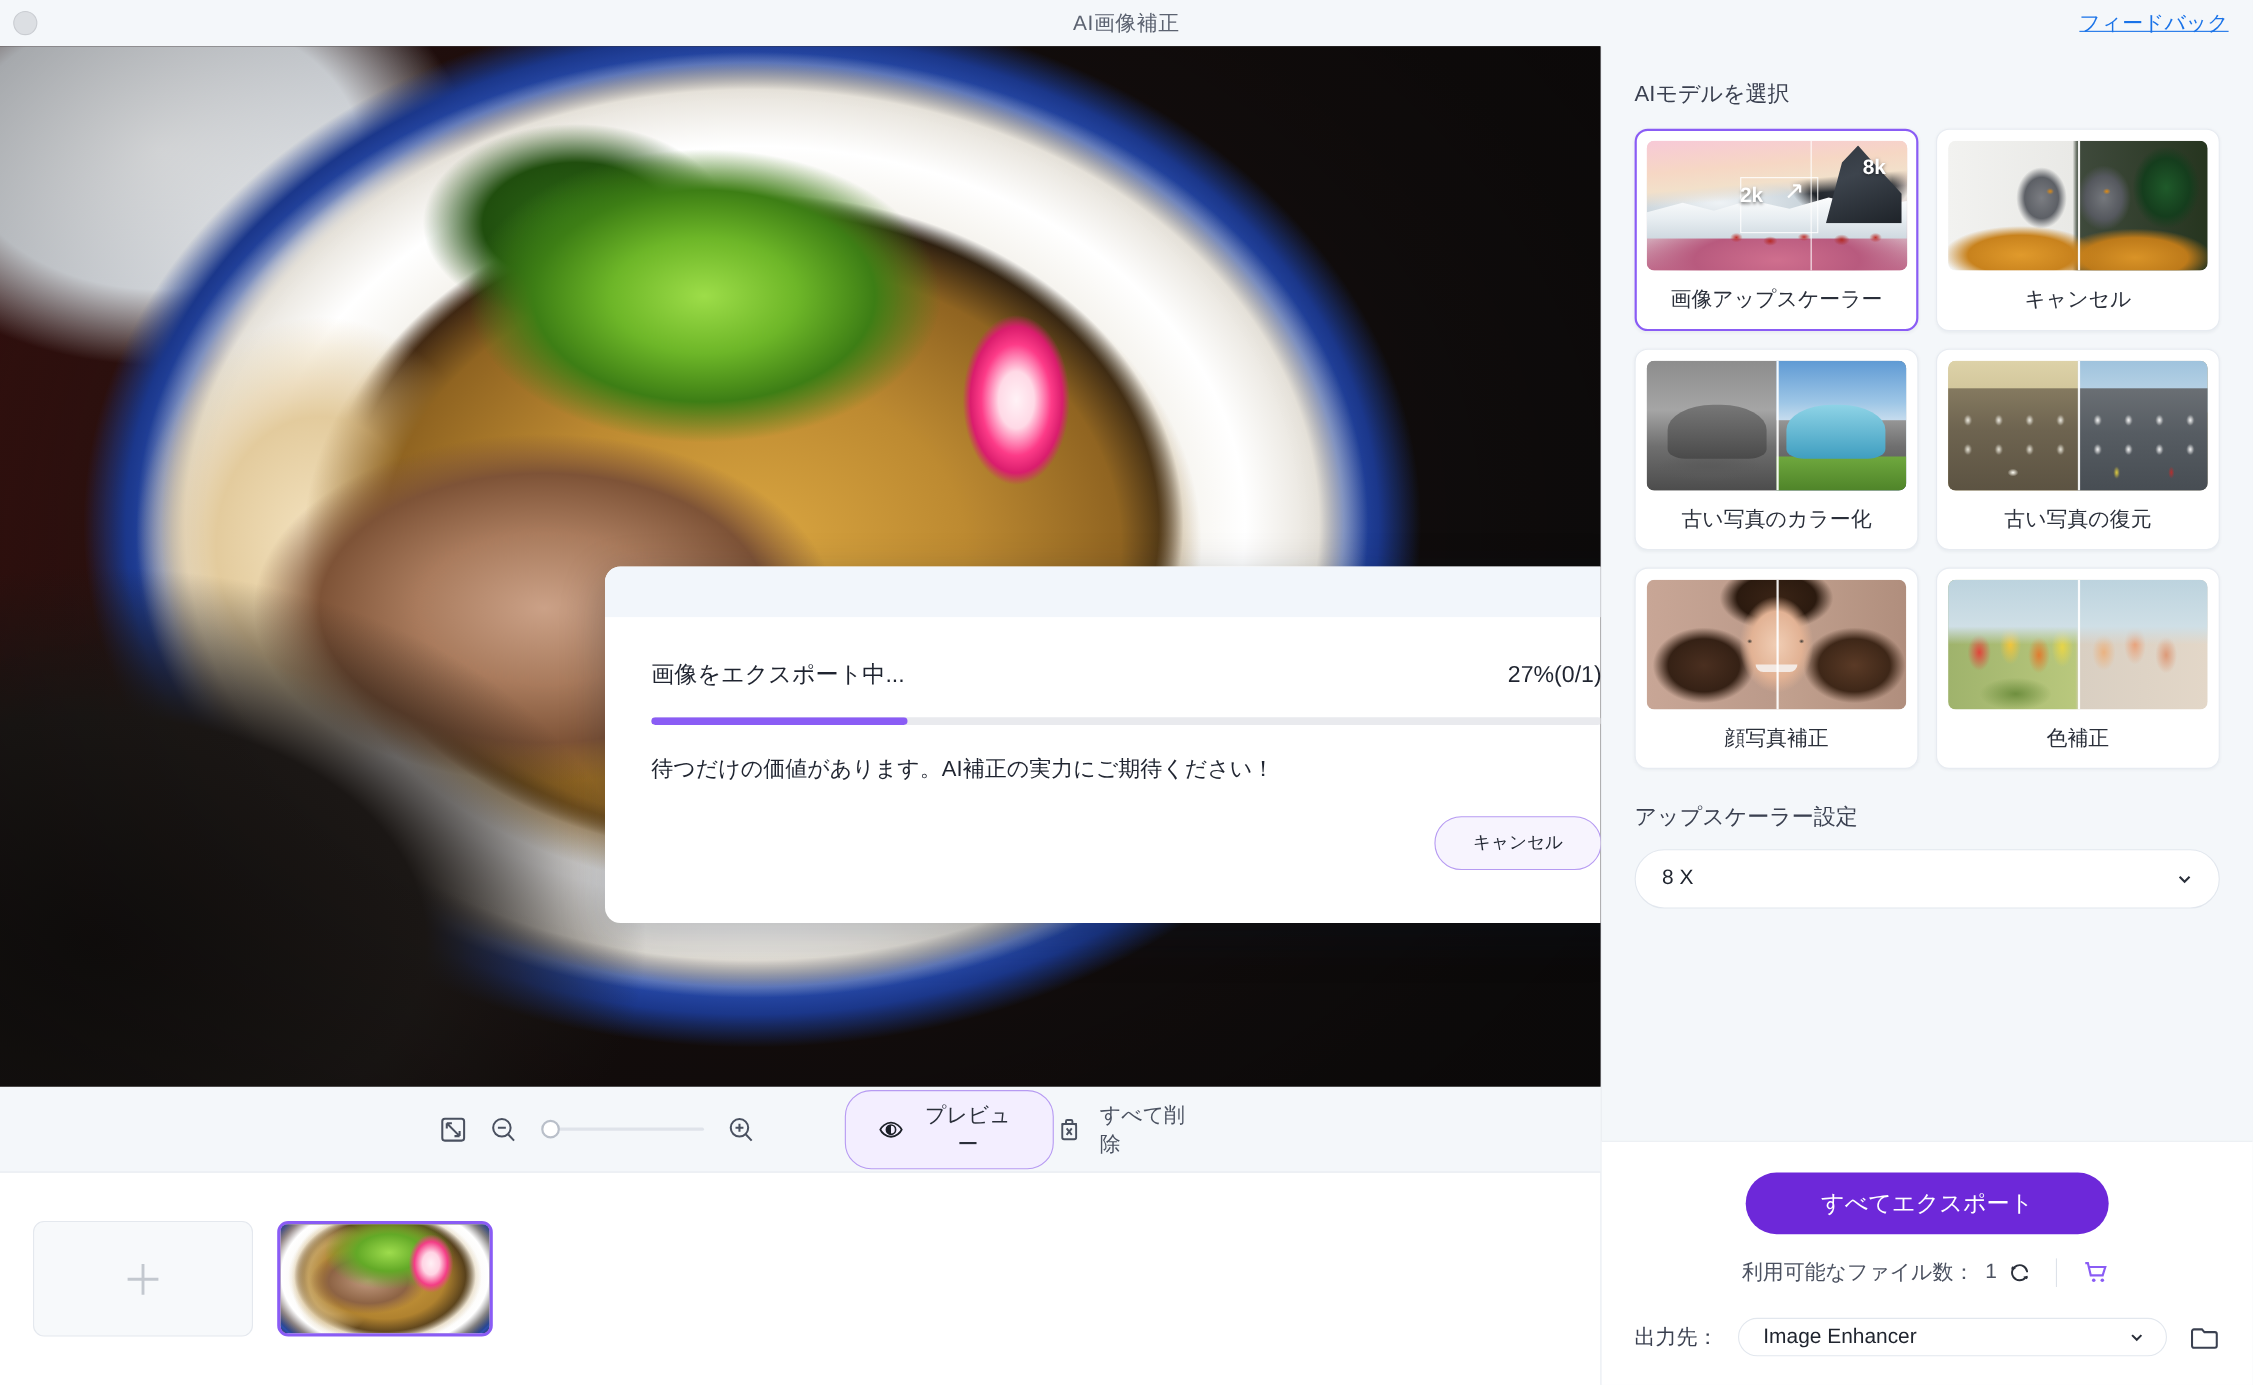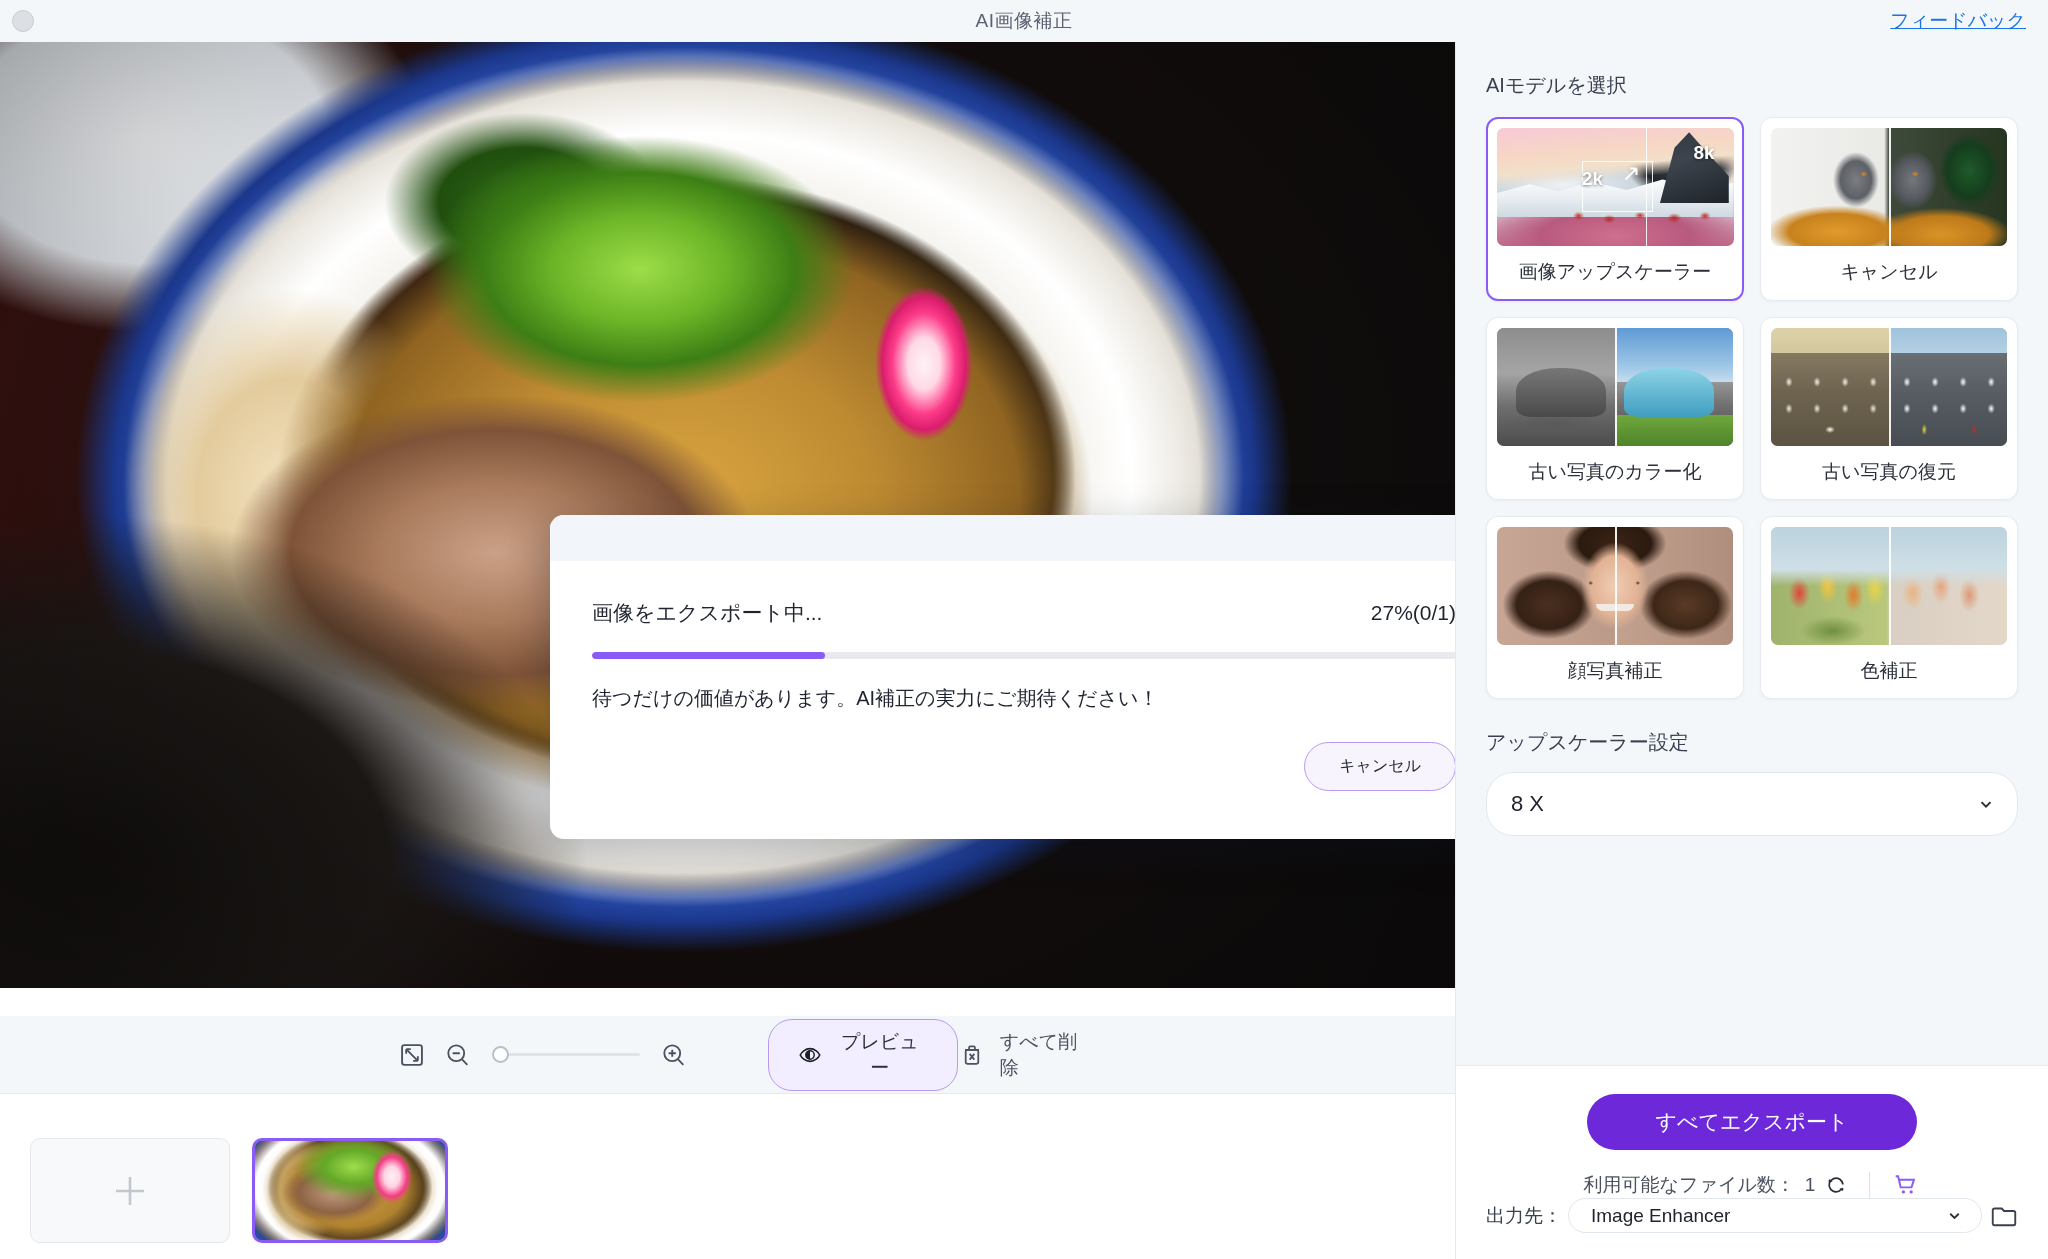--- a/index.html
+++ b/index.html
@@ -38,21 +38,21 @@
     position: absolute; right: 22px; top: 8px;
     font-size: 19px; color: #1a73e8;
     text-decoration: underline; cursor: pointer;
     white-space: nowrap;
   }
 
   
   .body-split { flex: 1; display: flex; min-height: 0; }
 
   
-  .left { width: 1455px; flex: 0 0 1455px; display: flex; flex-direction: column; background:#fff;gap:28px; }
+  .left { width: 1455px; flex: 0 0 1455px; display: flex; flex-direction: column; background:#fff; }
 
   .canvas {
     position: relative;
     height: 946px; flex: 0 0 946px;
     background: #1b1b1d;
     overflow: hidden;
   }
   .photo {
     position: absolute; inset: 0;
     background:
@@ -375,27 +375,27 @@
       radial-gradient(ellipse 13px 24px at 72% 50%, #e8a37c 0%, rgba(232,163,124,0) 76%),
       radial-gradient(ellipse 13px 22px at 84% 58%, #dd9a78 0%, rgba(221,154,120,0) 76%),
       radial-gradient(ellipse 40px 18px at 26% 88%, #6f8f3f 0%, rgba(111,143,63,0) 82%),
       linear-gradient(90deg, #9fb36c 0%, #b9c87d 49%, #d9cfc2 51%, #e3d7c8 100%);
   }
 
   
   .setting-label { font-size: 20px; color: #3a4050; padding: 30px 0 0 30px; }
   .select {
     margin: 16px 30px 0 30px;
-    height: 64px;
+    height: 54px;
     background: #fff;
     border: 1.5px solid #e2e7ee;
     border-radius: 27px;
     display: flex; align-items: center; justify-content: space-between;
     padding: 0 22px 0 24px;
-    font-size: 22px; color: #20252f;
+    font-size: 19px; color: #20252f;
     cursor: pointer;
   }
 
   
   .export-zone {
     margin-top: auto;
     background: #fff;
     border-top: 1px solid #e9edf2;
     padding: 28px 0 26px 0;
   }
@@ -407,22 +407,22 @@
     border: none; border-radius: 28px;
     font-size: 21px; cursor: pointer;
   }
   .quota {
     display: flex; align-items: center; justify-content: center;
     gap: 10px; margin-top: 22px;
     font-size: 19px; color: #4b5160;
   }
   .quota .divider { width:1px; height:26px; background:#dde2e9; margin:0 12px; }
   .outrow {
-    display: flex; align-items: center; gap: 6px;
-    padding: 0 28px 0 30px;
+    display: flex; align-items: center; gap: 18px;
+    margin-top: 28px; padding: 0 28px 0 30px;
     font-size: 19px; color: #3a4050;
   }
   .out-select {
     flex: 1;
     height: 35px; background:#fff;
     border:1.5px solid #e2e7ee; border-radius:24px;
     display:flex; align-items:center; justify-content:space-between;
     padding: 0 18px 0 22px; font-size:19px; color:#20252f; cursor:pointer;
   }
   svg { display:block; }

